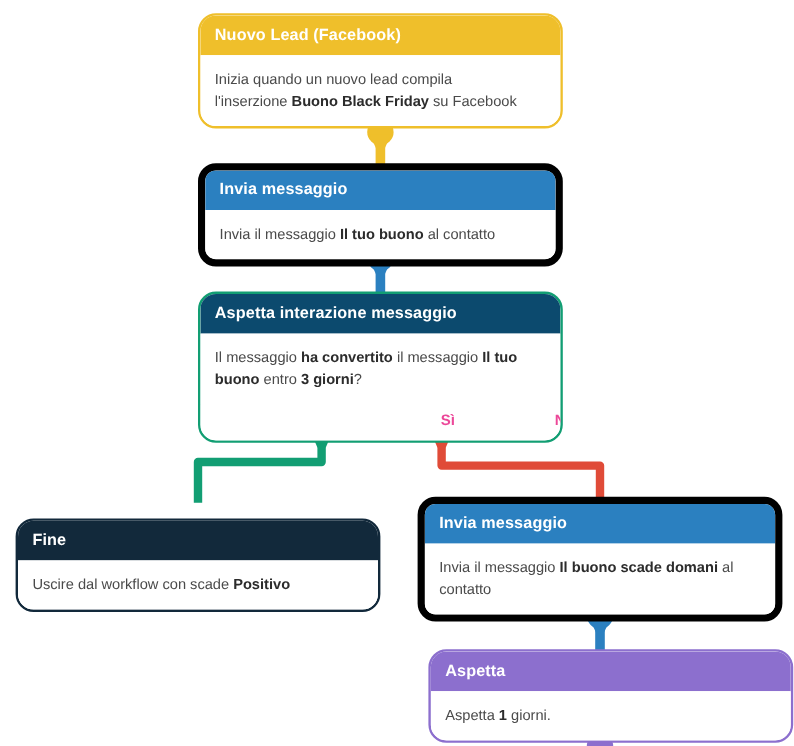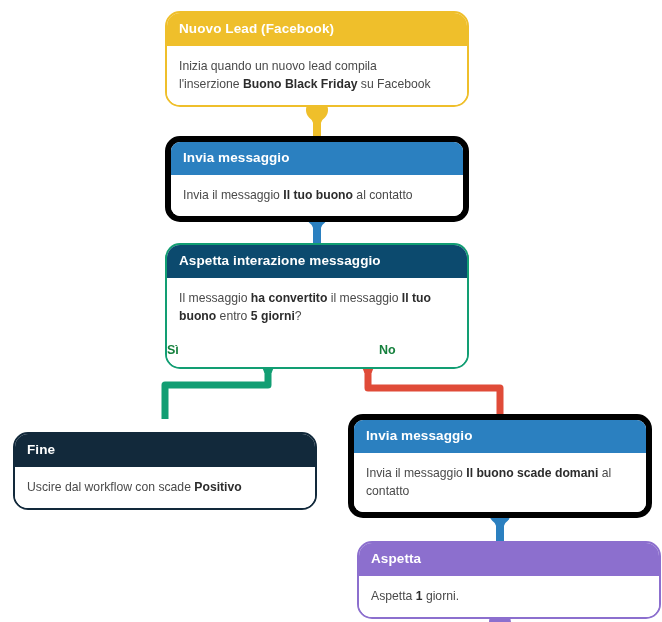--- a/index.html
+++ b/index.html
@@ -51,22 +51,22 @@
   .n-purple{border:2px solid #8C6FCE;}
   .n-purple .hdr{background:#8C6FCE;}
 
   
   .branches{
     display:flex;
     padding:6px 0 10px 0;
     background:#ffffff;
   }
   .branch-label{
-    font-size:12.5px;font-weight:bold;color:#15803d;
-    text-align:left;
+    font-size:12.5px;font-weight:bold;color:#ec4899;
+    text-align:right;
     flex:0 0 auto;
   }
   .branch-yes{width:212px;}
   .branch-no{width:100px;}
 
   
   #node-trigger   {left:165px; top:11px;  width:304px;}
   #node-send-1    {left:165px; top:136px; width:304px;}
   #node-wait-int  {left:165px; top:243px; width:304px;}
   #node-end       {left:13px;  top:432px; width:304px;}
@@ -127,21 +127,21 @@
   <div class="node n-blue" id="node-send-1">
     <div class="hdr">Invia messaggio</div>
     <div class="body">
       <span>Invia il messaggio </span><b>Il tuo buono</b><span> al contatto</span>
     </div>
   </div>
 
   <div class="node n-green" id="node-wait-int">
     <div class="hdr">Aspetta interazione messaggio</div>
     <div class="body">
-      <span>Il messaggio </span><b>ha convertito</b><span> il messaggio </span><b>Il tuo buono</b><span> entro </span><b>5 giorni</b><span>?</span>
+      <span>Il messaggio </span><b>ha convertito</b><span> il messaggio </span><b>Il tuo buono</b><span> entro </span><b>3 giorni</b><span>?</span>
     </div>
     <div class="branches">
       <div class="branch-label branch-yes">Sì</div>
       <div class="branch-label branch-no">No</div>
     </div>
   </div>
 
   <div class="node n-dark" id="node-end">
     <div class="hdr">Fine</div>
     <div class="body">

